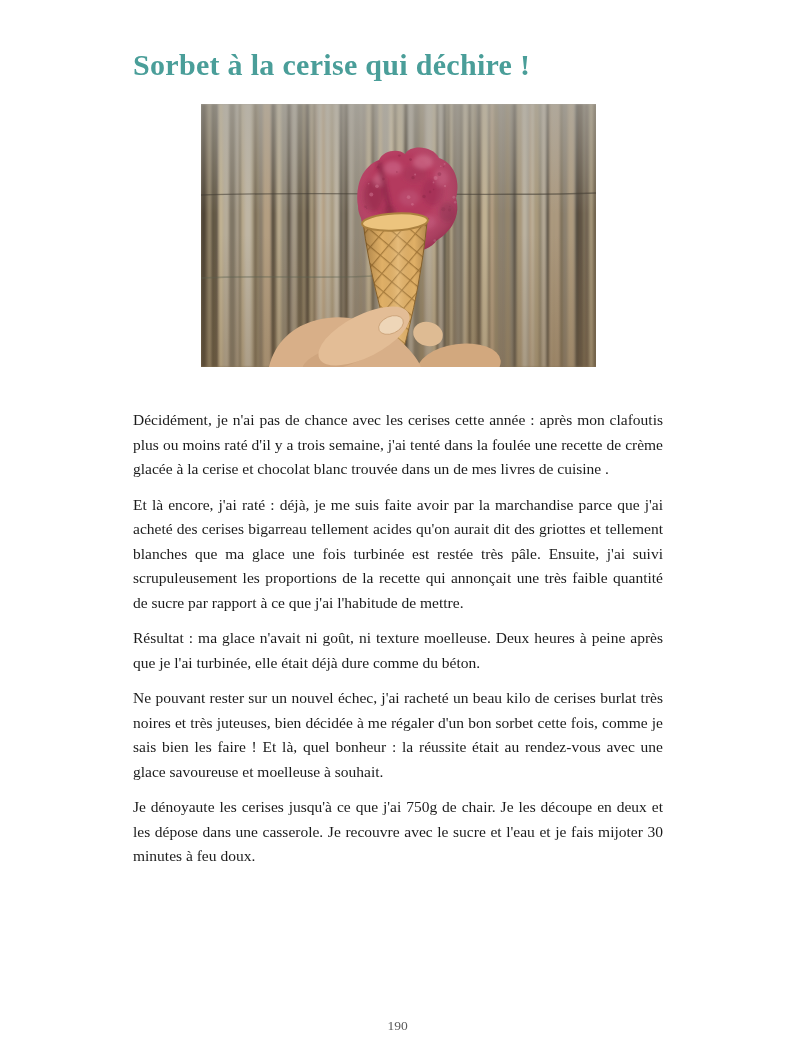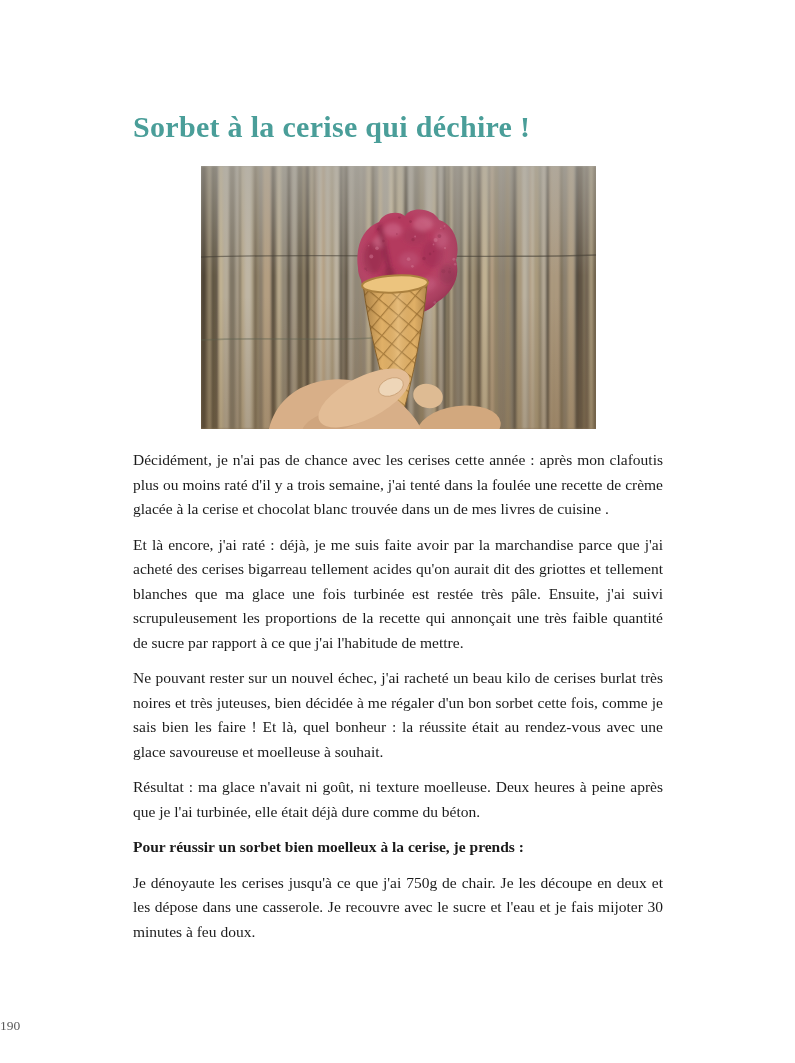--- a/index.html
+++ b/index.html
@@ -11,44 +11,45 @@
     position: relative;
     overflow: hidden;
   }
   .page {
     position: absolute; inset: 0;
     padding: 0 132px 0 133px;
     box-sizing: border-box;
   }
   h1.doc-title {
     margin: 0;
-    padding-top: 110px;
+    padding-top: 48px;
     font-size: 30px;
     line-height: 34px;
     font-weight: bold;
     color: var(--title-color, #4a9e99);
     letter-spacing: 0.3px;
   }
   .photo-wrap {
     width: 395px; height: 263px;
     margin: 22px auto 0 auto;
   }
   .photo-wrap svg { display: block; }
-  .content { margin-top: 19px; }
+  .content { margin-top: 41px; }
   .content p {
     margin: 0 0 11px 0;
     font-size: 15.5px;
     line-height: 24.5px;
     text-align: justify;
   }
   .content p.bold { font-weight: bold; }
   .page-number {
     position: absolute;
     left: 0; bottom: 29px;
     width: 100%;
+    text-align: center;
     font-size: 13.5px;
     color: #5a5a5a;
   }
 </style>
 </head>
 <body>
 
 <div class="page">
 
   <h1 class="doc-title">Sorbet à la cerise qui déchire !</h1>
@@ -300,20 +301,19 @@
         <ellipse cx="140" cy="252" rx="40" ry="11" fill="#b98f66" opacity="0.3" transform="rotate(-18 140 252)"></ellipse>
         <ellipse cx="163" cy="232" rx="50" ry="21" fill="#e3bd96" transform="rotate(-27 163 232)"></ellipse>
         <ellipse cx="190" cy="221" rx="13" ry="8.5" fill="#eed6b8" stroke="#c9a075" stroke-width="0.8" transform="rotate(-24 190 221)"></ellipse>
       </g>
     </svg>
   </figure>
 
   <div class="content">
     <p>Décidément, je n'ai pas de chance avec les cerises cette année : après mon clafoutis plus ou moins raté d'il y a trois semaine, j'ai tenté dans la foulée une recette de crème glacée à la cerise et chocolat blanc trouvée dans un de mes livres de cuisine .</p>
     <p>Et là encore, j'ai raté : déjà, je me suis faite avoir par la marchandise parce que j'ai acheté des cerises bigarreau tellement acides qu'on aurait dit des griottes et tellement blanches que ma glace une fois turbinée est restée très pâle. Ensuite, j'ai suivi scrupuleusement les proportions de la recette qui annonçait une très faible quantité de sucre par rapport à ce que j'ai l'habitude de mettre.</p>
+    <p>Résultat : ma glace n'avait ni goût, ni texture moelleuse. Deux heures à peine après que je l'ai turbinée, elle était déjà dure comme du béton.</p>
     <p>Ne pouvant rester sur un nouvel échec, j'ai racheté un beau kilo de cerises burlat très noires et très juteuses, bien décidée à me régaler d'un bon sorbet cette fois, comme je sais bien les faire ! Et là, quel bonheur : la réussite était au rendez-vous avec une glace savoureuse et moelleuse à souhait.</p>
-    <p>Résultat : ma glace n'avait ni goût, ni texture moelleuse. Deux heures à peine après que je l'ai turbinée, elle était déjà dure comme du béton.</p>
-    <p class="bold">Pour réussir un sorbet bien moelleux à la cerise, je prends :</p>
     <p>Je dénoyaute les cerises jusqu'à ce que j'ai 750g de chair. Je les découpe en deux et les dépose dans une casserole. Je recouvre avec le sucre et l'eau et je fais mijoter 30 minutes à feu doux.</p>
   </div>
 
   <div class="page-number">190</div>
 </div>
 
 </body></html>

